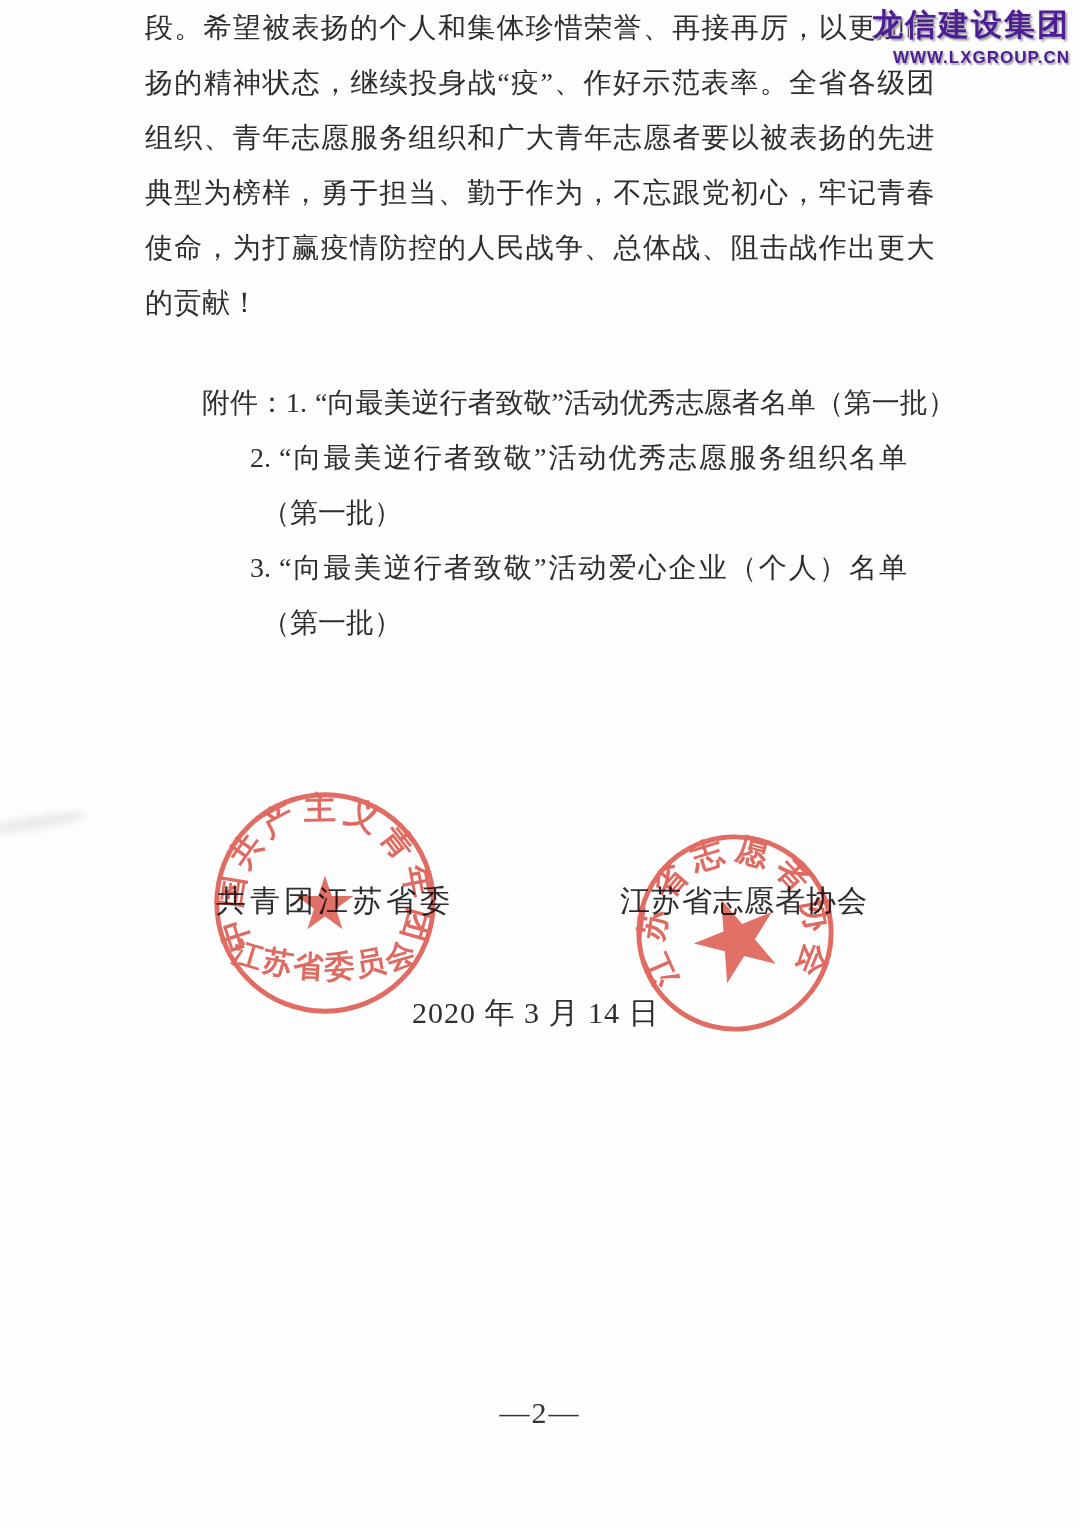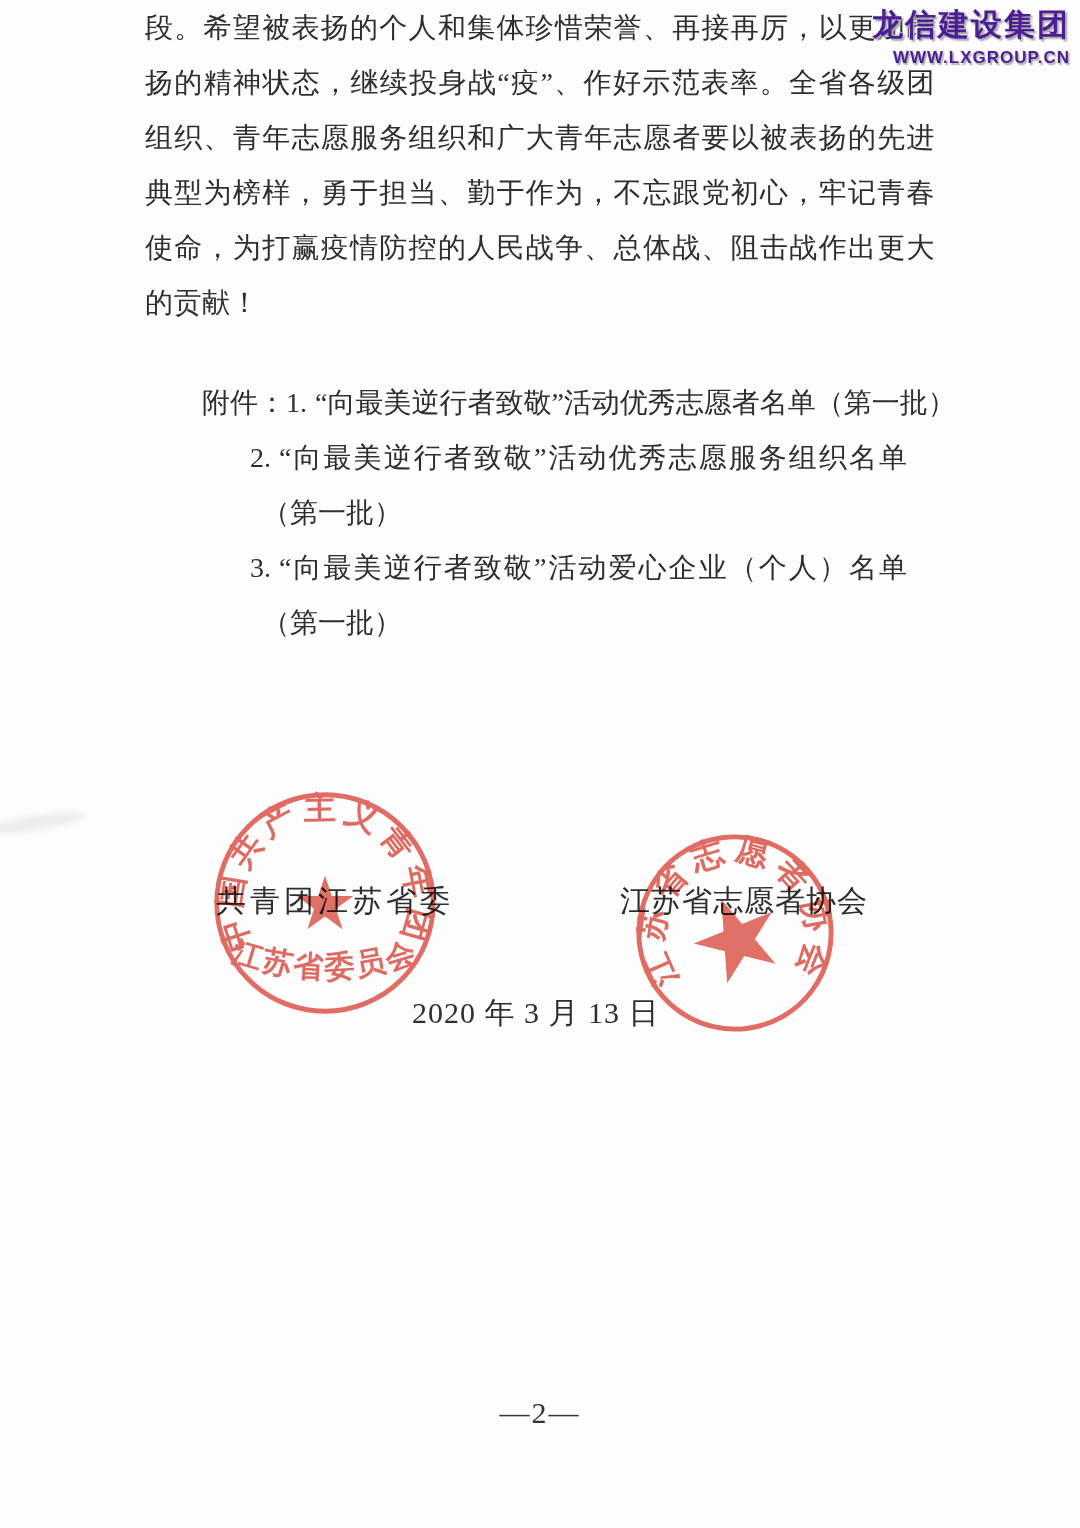--- a/index.html
+++ b/index.html
@@ -127,21 +127,21 @@
     <div class="attach-first">
       <span class="attach-label">附件：</span>
       <div class="attach-item-1"><span class="attach-num">1.</span><span>“向最美逆行者致敬”活动优秀志愿者名单（第一批）</span></div>
     </div>
     <div class="attach-item-n"><span class="attach-num">2.</span><span>“向最美逆行者致敬”活动优秀志愿服务组织名单（第一批）</span></div>
     <div class="attach-item-n"><span class="attach-num">3.</span><span>“向最美逆行者致敬”活动爱心企业（个人）名单（第一批）</span></div>
   </div>
 
   <div class="sig-left">共青团江苏省委</div>
   <div class="sig-right">江苏省志愿者协会</div>
-  <div class="doc-date">2020 年 3 月 13 日</div>
+  <div class="doc-date">2020 年 3 月 14 日</div>
 
   <svg class="stamp stamp-1" viewBox="0 0 240 240" xmlns="http://www.w3.org/2000/svg">
     <defs>
       <path id="arc1" d="M 49.6 169.3 A 86 86 0 1 1 190.4 169.3" fill="none"></path>
       <path id="arc1b" d="M 36 183 Q 120 209 204 183" fill="none"></path>
     </defs>
     <circle cx="120" cy="120" r="111" fill="none" stroke="#dc4c41" stroke-width="5"></circle>
     <text font-size="33" font-weight="bold" letter-spacing="7" fill="#d94a3f" font-family="'Liberation Serif','DejaVu Serif',serif">
       <textPath href="#arc1" startOffset="6">中国共产主义青年团</textPath>
     </text>

